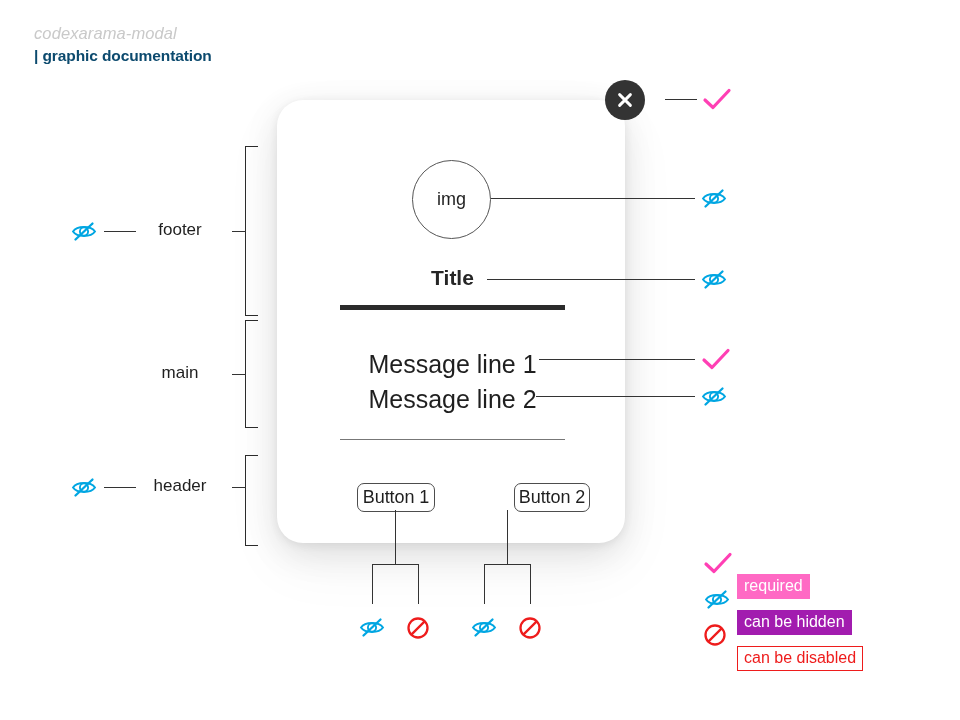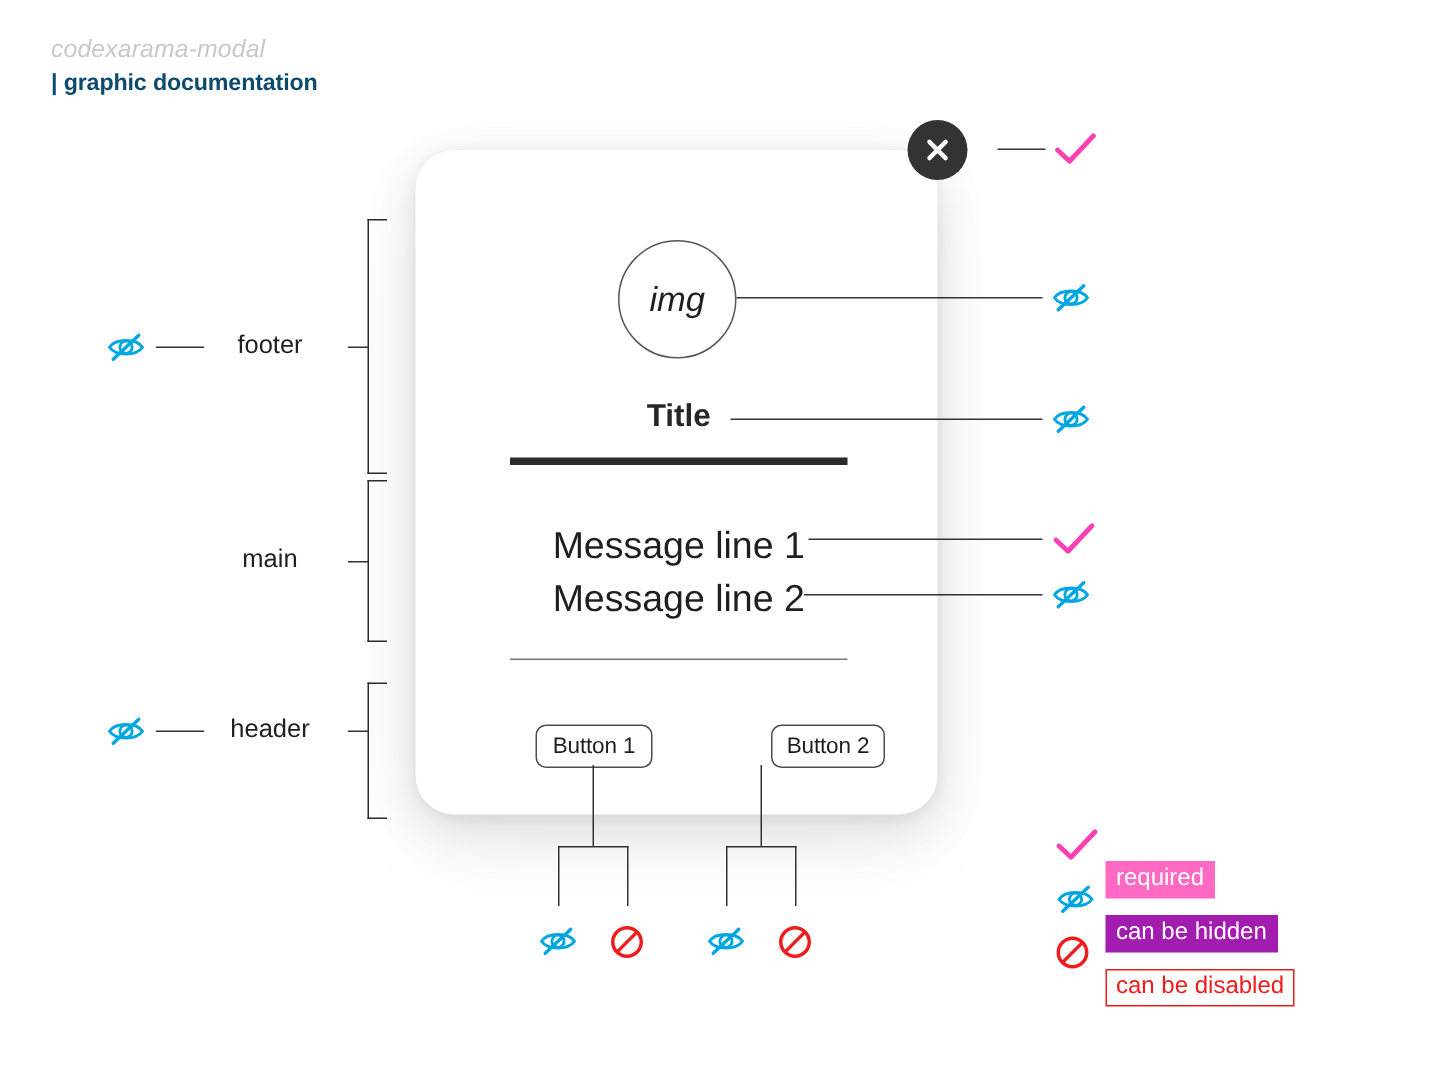--- a/index.html
+++ b/index.html
@@ -72,22 +72,21 @@
     width: 77px;
     height: 77px;
     border: 1px solid #555555;
     border-radius: 50%;
     display: flex;
     align-items: center;
     justify-content: center;
     background: #ffffff;
   }
   #img-circle span {
-    font-style: italic;
-    font-size: 23px;
+    font-size: 18px;
     color: #1f1f1f;
   }
 
   
   #modal-title {
     left: 340px;
     top: 266px;
     width: 225px;
     text-align: center;
     font-size: 21px;
@@ -126,21 +125,21 @@
   
   .modal-btn {
     top: 483px;
     height: 27px;
     border: 1px solid #4d4d4d;
     border-radius: 7px;
     background: #ffffff;
     display: flex;
     align-items: center;
     justify-content: center;
-    font-size: 15px;
+    font-size: 18px;
     color: #1f1f1f;
     letter-spacing: -0.1px;
   }
   #btn-1 { left: 357px; width: 76px; }
   #btn-2 { left: 470px; width: 74px; margin-left: 44px; }
 
   
   .hline { height: 1px; background: #333333; }
   .vline { width: 1px; background: #333333; }
 

